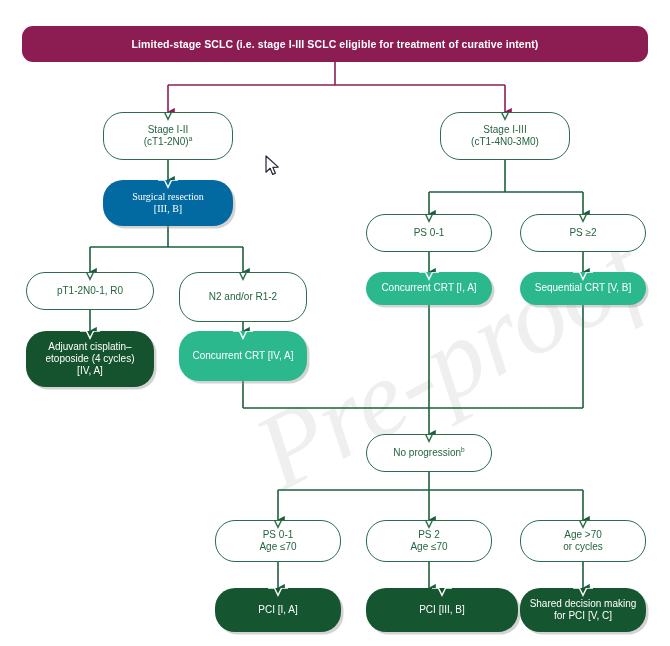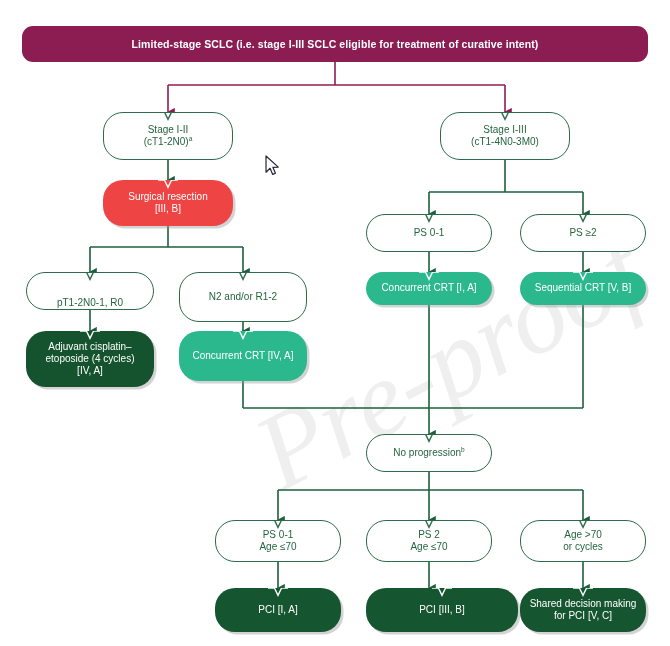--- a/index.html
+++ b/index.html
@@ -58,21 +58,21 @@
     color: #24643f;
     font-size: 10px;
   }
   
   .fill {
     color: #ffffff;
     font-size: 10px;
     border: 1.4px solid rgba(255,255,255,0.0);
     box-shadow: 2.5px 2.5px 0 0 rgba(150,150,150,0.42);
   }
-  .fill-orange { background: #ef4444; }
+  .fill-orange { background: #0369a1; font-family: Liberation Serif, serif; }
   .fill-blue   { background: #14532d; }
   .fill-teal   { background: #2bb88d; }
   .fill-dark   { background: #155530; }
 
   
   .notch {
     position: absolute;
     top: -1px;
     left: 50%;
     transform: translateX(-50%);
@@ -186,21 +186,21 @@
     <span class="lbl"><span>Stage I-III</span><br><span>(cT1-4N0-3M0)</span></span>
   </div>
 
   <div class="node fill fill-orange" style="left:103px; top:180px; width:130px; height:46px;">
     <svg class="notch" viewBox="0 0 20 9">
       <path d="M0,0 L6.4,0 L10,7.4 L13.6,0 L20,0" fill="none" stroke="#ffffff" stroke-width="1.4"></path>
     </svg>
     <span class="lbl"><span>Surgical resection</span><br><span>[III, B]</span></span>
   </div>
 
-  <div class="node plain" style="left:26px; top:272px; width:128px; height:38px;align-items:flex-end;">
+  <div class="node plain" style="left:26px; top:272px; width:128px; height:38px;">
     <svg class="notch" viewBox="0 0 20 9">
       <path d="M0,0 L6.4,0 L10,7.4 L13.6,0 L20,0" fill="none" stroke="#2d6b4a" stroke-width="1.4"></path>
     </svg>
     <span class="lbl">pT1-2N0-1, R0</span>
   </div>
 
   <div class="node plain" style="left:179px; top:272px; width:128px; height:50px;">
     <svg class="notch" viewBox="0 0 20 9">
       <path d="M0,0 L6.4,0 L10,7.4 L13.6,0 L20,0" fill="none" stroke="#2d6b4a" stroke-width="1.4"></path>
     </svg>

